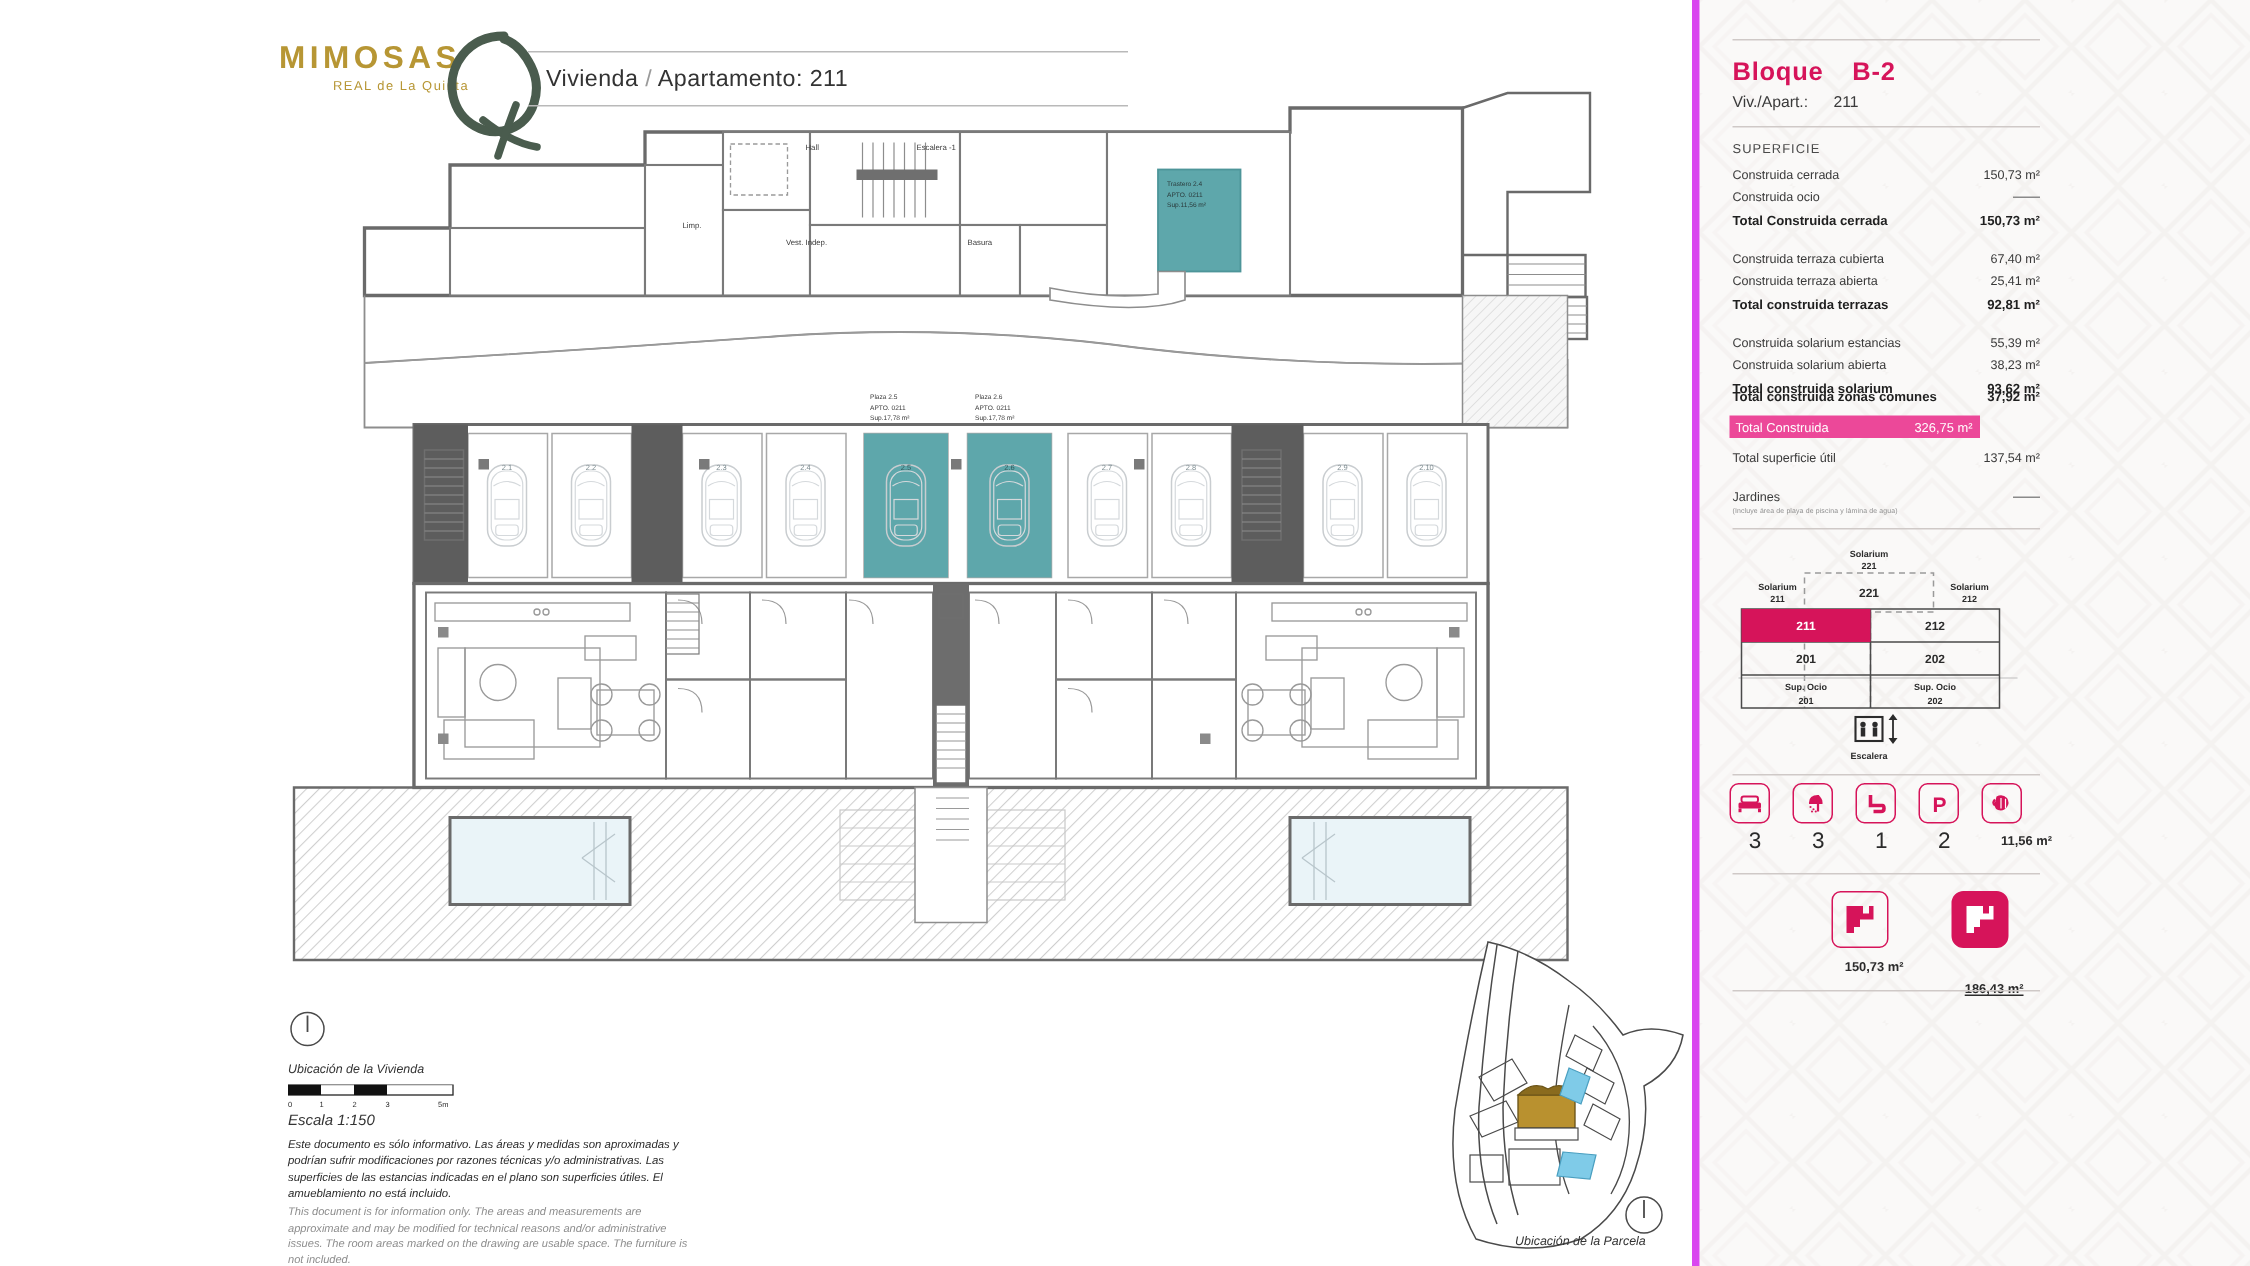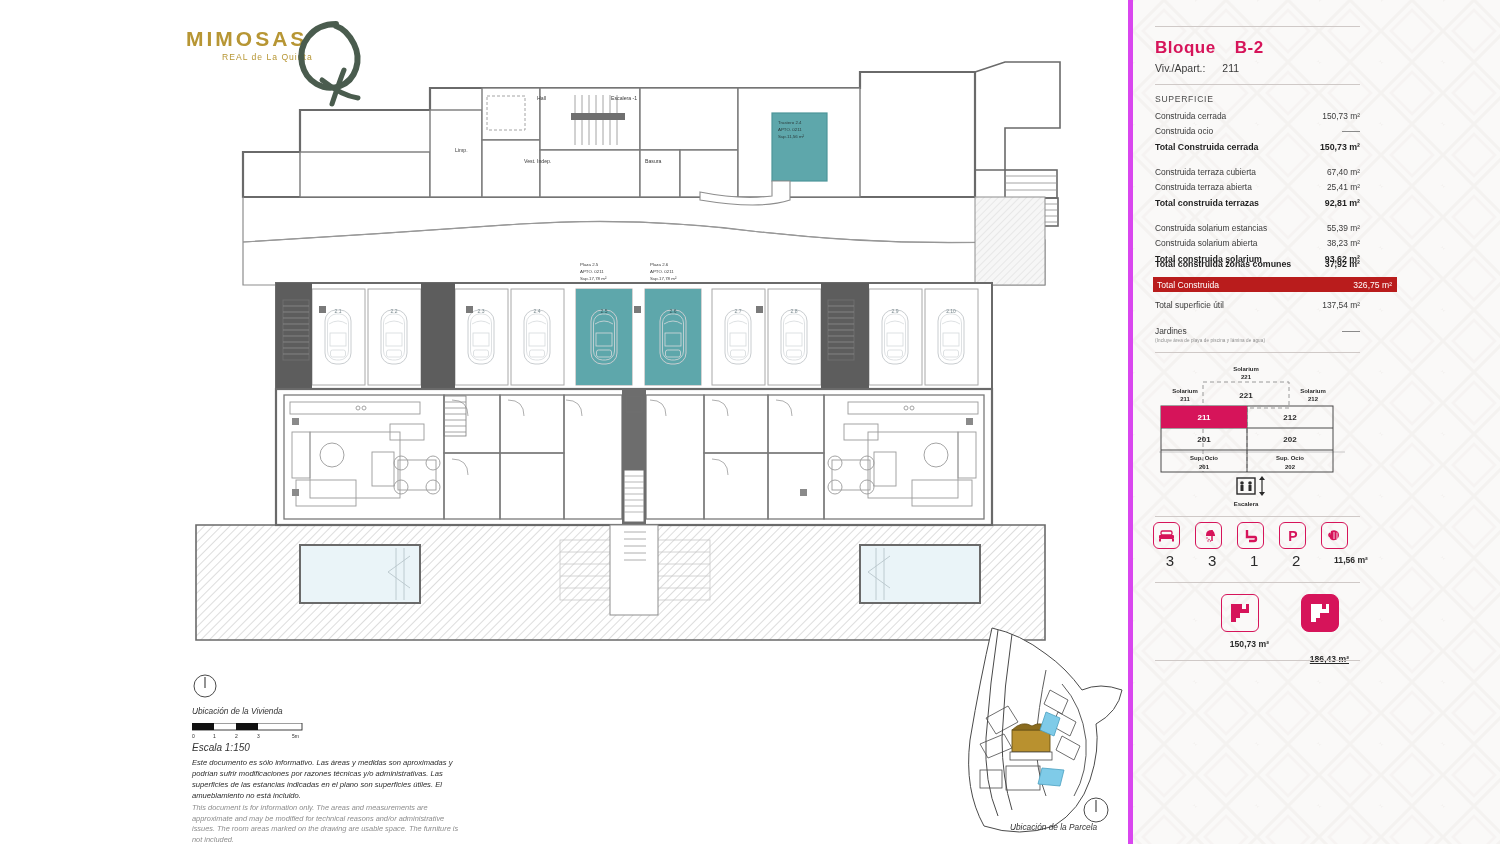--- a/index.html
+++ b/index.html
@@ -51,21 +51,21 @@
   #vivapart .vv{margin-left:14px;}
 
   #sup-label{position:absolute;left:22px;top:94px;font-size:8.6px;letter-spacing:.7px;color:#4a4a4a;}
 
   .srow{position:absolute;left:22px;width:205px;font-size:8.4px;color:#3a3a3a;}
   .srow .k{position:absolute;left:0;top:0;white-space:nowrap;}
   .srow .v{position:absolute;right:0;top:0;text-align:right;white-space:nowrap;}
   .srow.bold{font-weight:bold;font-size:8.8px;color:#1f1f1f;}
   .srow .dash{display:inline-block;width:18px;border-top:1px solid #8a8a8a;vertical-align:middle;}
 
-  #total-constr{position:absolute;left:20px;top:277px;width:244px;height:15px;background:#b91c1c;}
+  #total-constr{position:absolute;left:20px;top:277px;width:167px;height:15px;background:#ec4899;}
   #total-constr .k{position:absolute;left:4px;top:3px;font-size:8.6px;color:#fff;}
   #total-constr .v{position:absolute;right:5px;top:3px;font-size:8.6px;color:#fff;}
 
   #jardines-note{position:absolute;left:22px;top:338px;width:205px;font-size:4.6px;color:#8d8d8d;
                  letter-spacing:.1px;}
 
   
   #unitdiag{position:absolute;left:1140px;top:360px;width:220px;height:150px;}
 
   
@@ -84,20 +84,30 @@
   <div id="brand">
     <div class="b1">MIMOSAS</div>
     <div class="b2">REAL de La Quinta</div>
   </div>
   <svg id="brand-q" viewBox="0 0 80 90">
     <path d="M44 6 C20 6 6 26 10 46 C14 64 32 74 48 68 C64 62 70 42 62 26 C57 16 50 10 44 8" fill="none" stroke="#4a5c4e" stroke-width="6" stroke-linecap="round"></path>
     <path d="M30 62 C40 70 52 78 66 80" fill="none" stroke="#4a5c4e" stroke-width="5" stroke-linecap="round"></path>
     <path d="M52 52 C48 62 44 74 40 86" fill="none" stroke="#4a5c4e" stroke-width="5" stroke-linecap="round"></path>
   </svg>
 
+  <div id="title-block">
+    <div class="rule"></div>
+    <div id="title-text">
+      <span>Vivienda</span>
+      <span class="sep">/</span>
+      <span>Apartamento:</span>
+      <span>211</span>
+    </div>
+    <div class="rule"></div>
+  </div>
 
   <svg id="plan-svg" width="1128" height="844" viewBox="0 0 1128 844">
     <defs>
       <pattern id="hatch" width="6" height="6" patternUnits="userSpaceOnUse" patternTransform="rotate(45)">
         <rect width="6" height="6" fill="#ffffff"></rect>
         <line x1="0" y1="0" x2="0" y2="6" stroke="#cfcfcf" stroke-width="1.4"></line>
       </pattern>
       <pattern id="hatch2" width="5" height="5" patternUnits="userSpaceOnUse" patternTransform="rotate(45)">
         <rect width="5" height="5" fill="#f6f6f6"></rect>
         <line x1="0" y1="0" x2="0" y2="5" stroke="#d8d8d8" stroke-width="1"></line>

